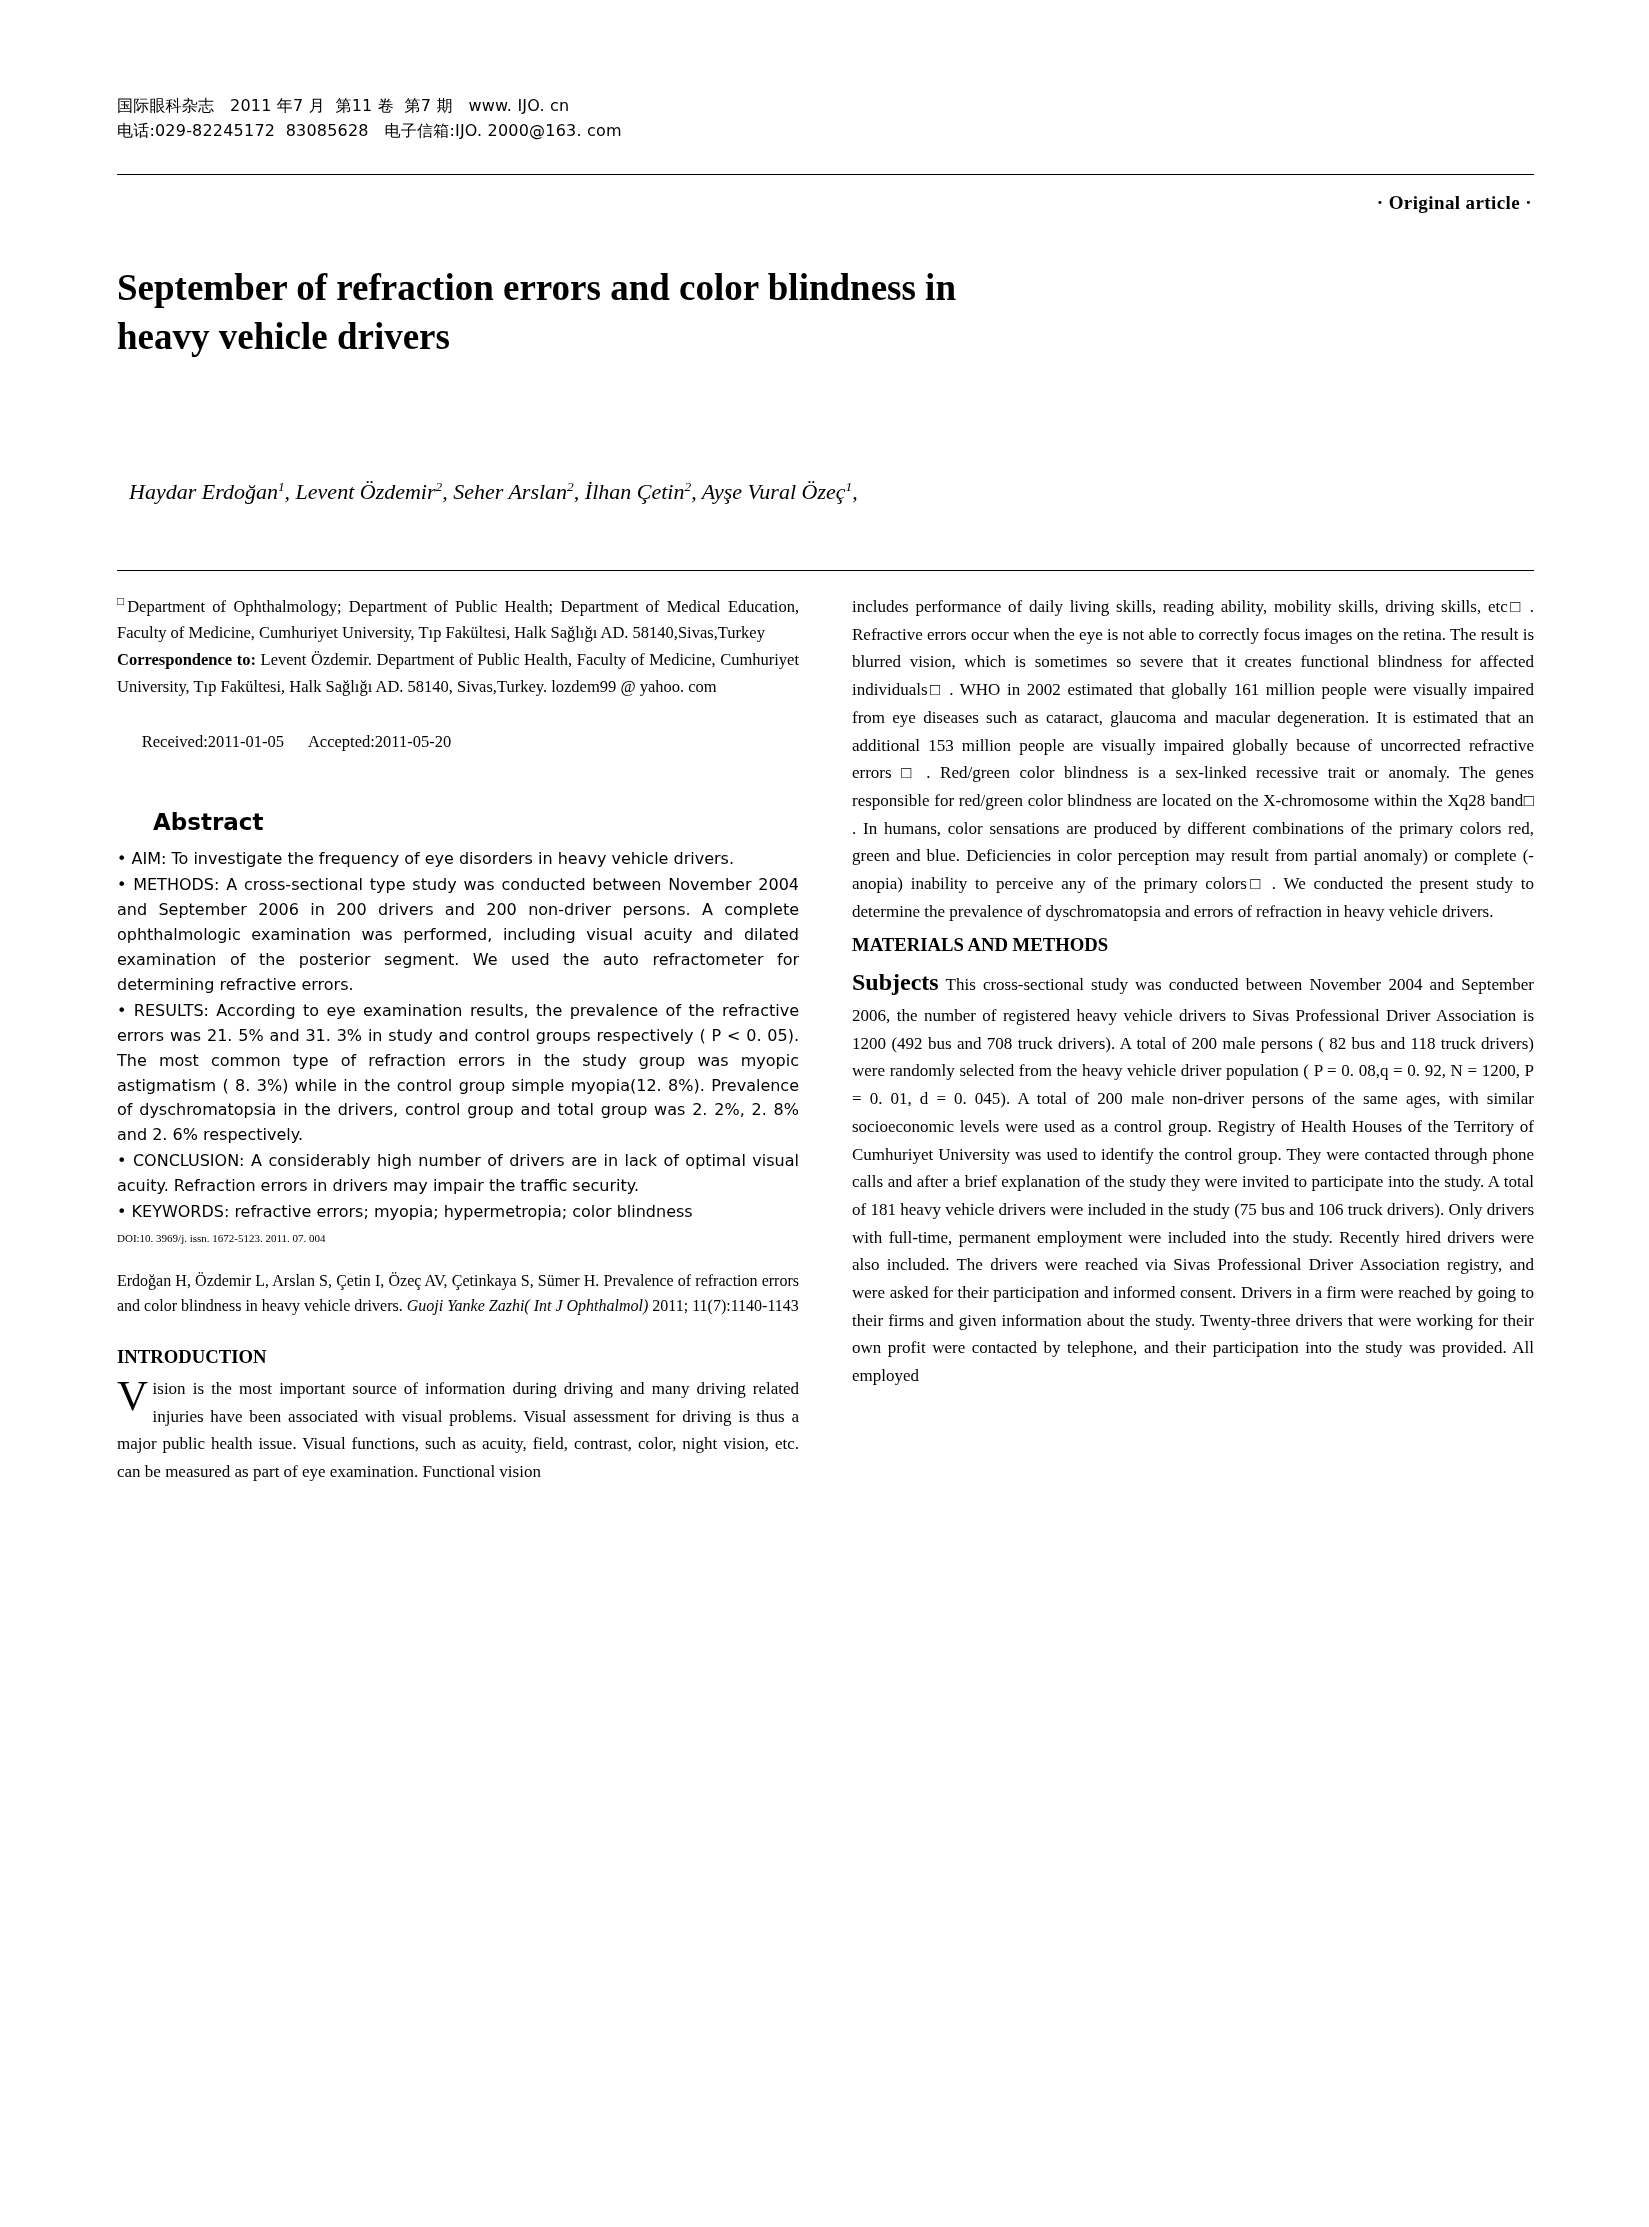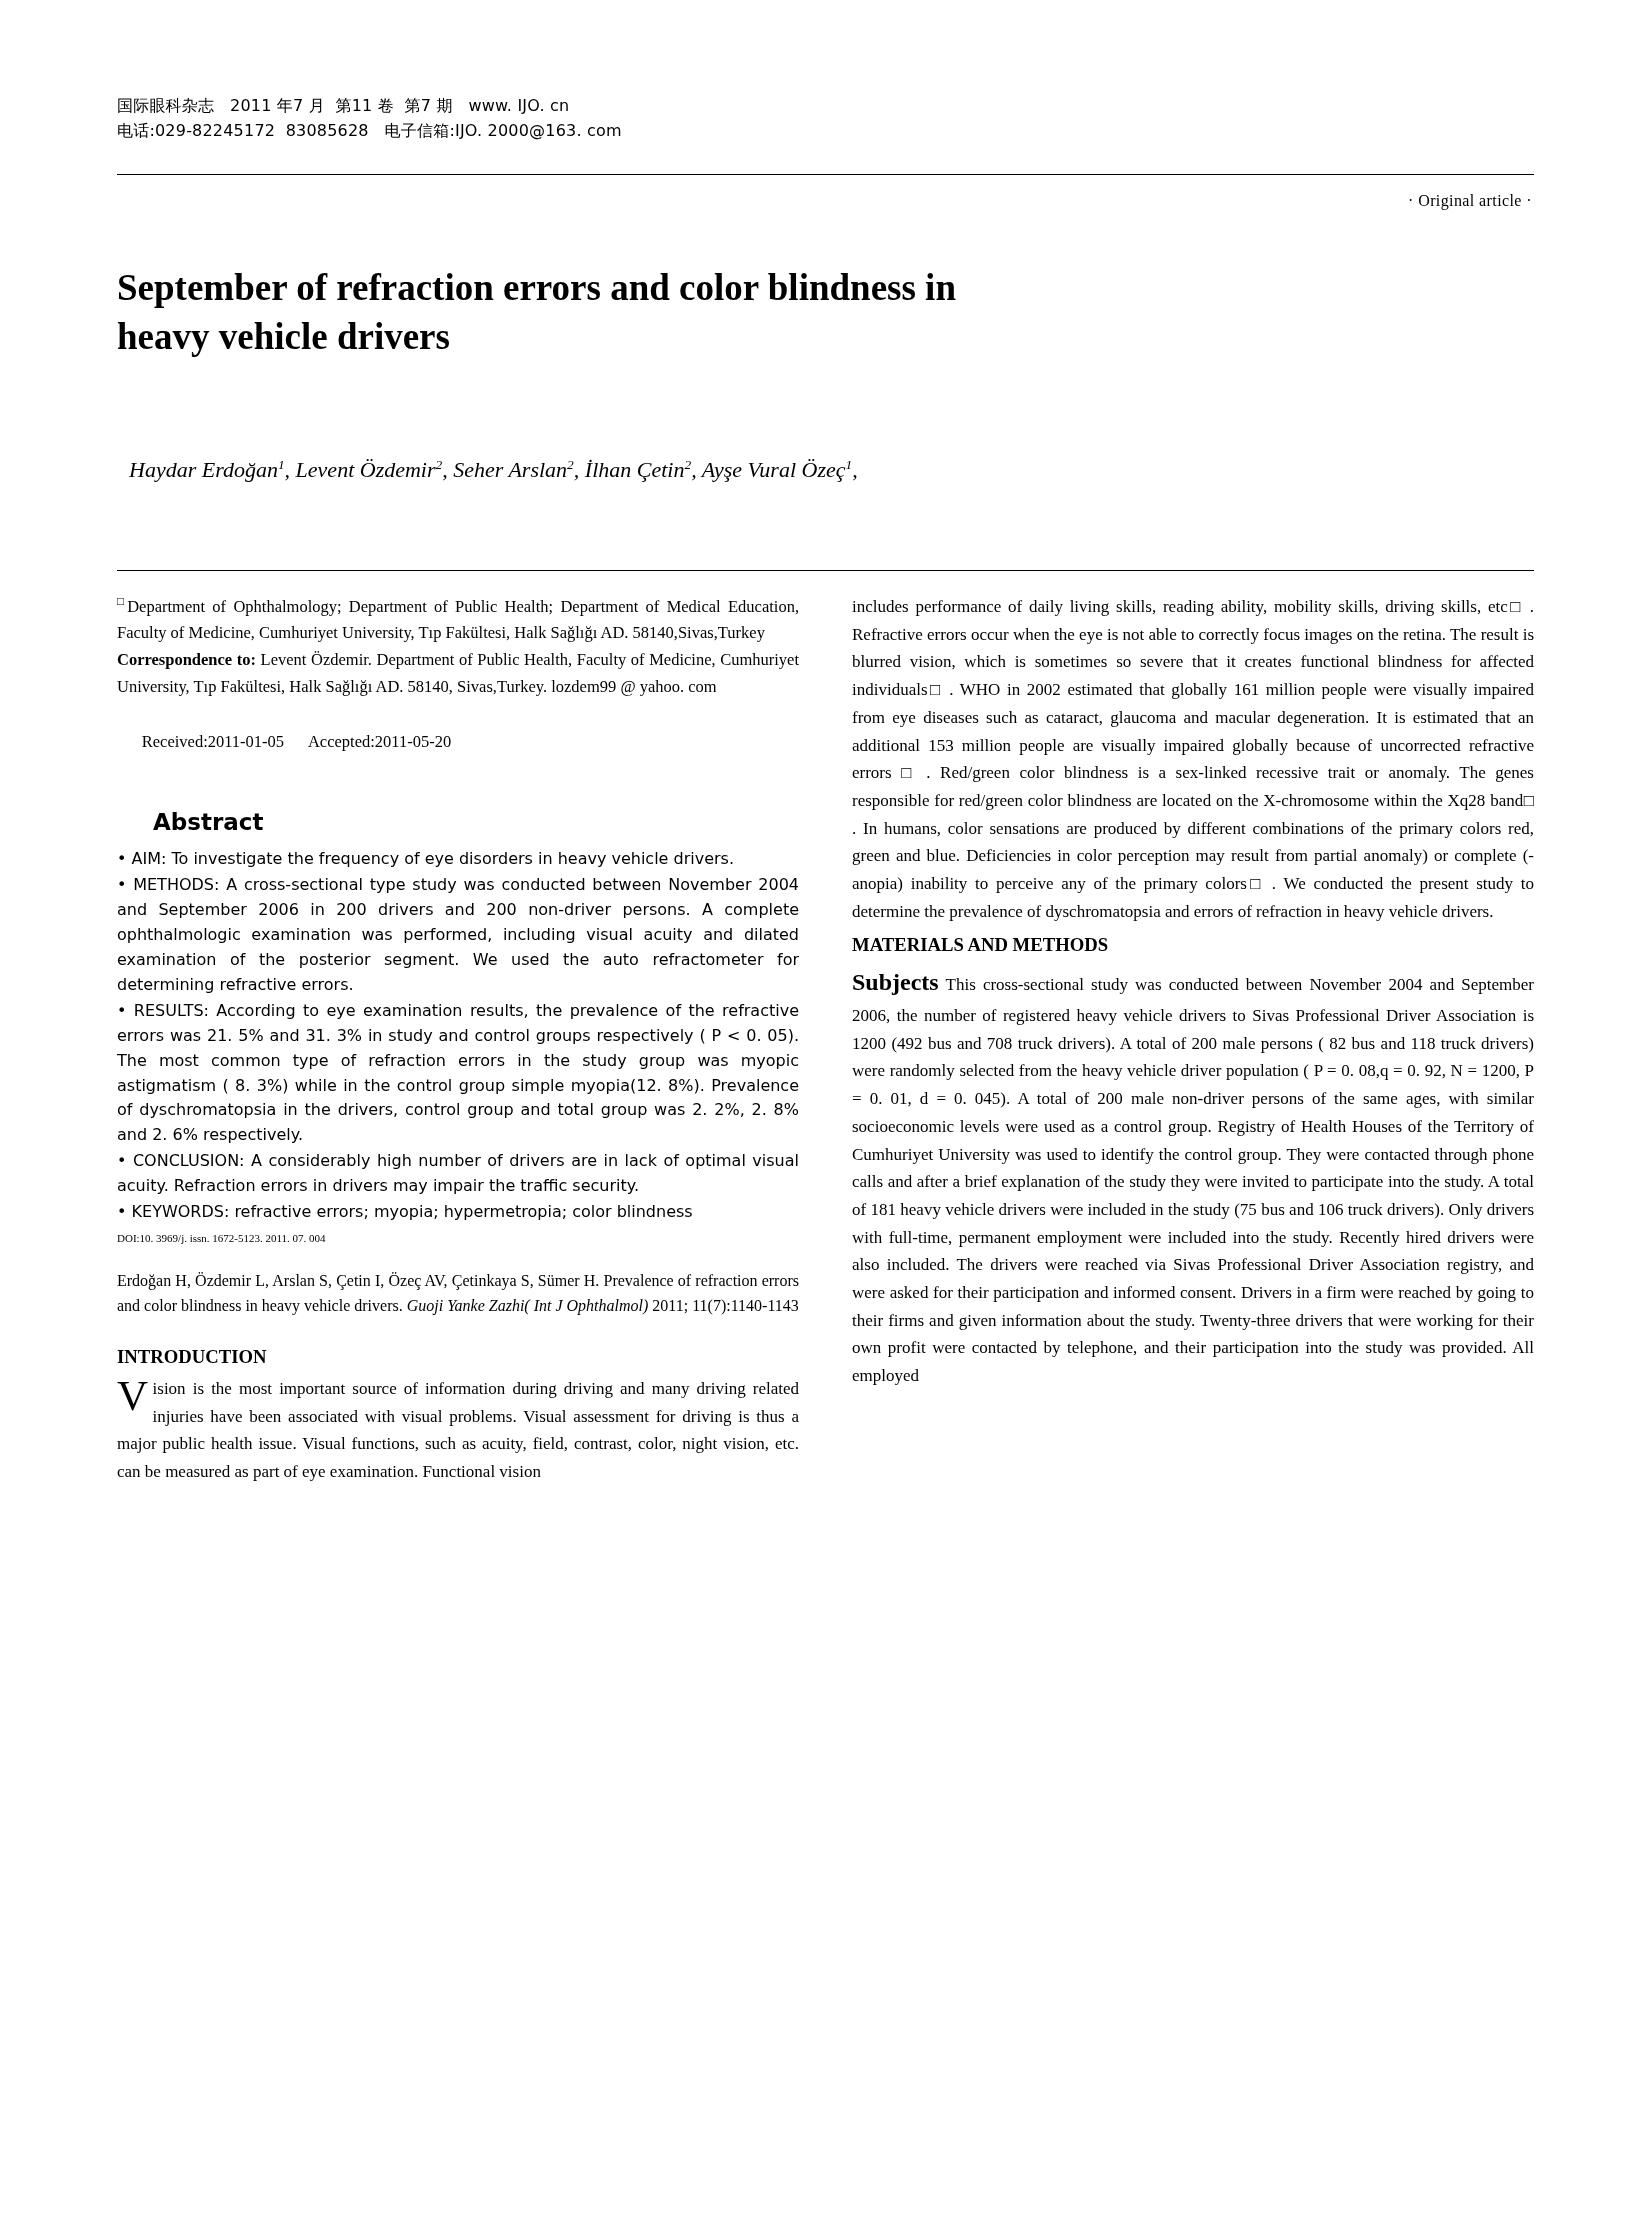--- a/index.html
+++ b/index.html
@@ -40,42 +40,42 @@
     left: 117px;
     top: 174px;
     width: 1417px;
     height: 1.3px;
     background: #000;
   }
   .orig-article {
     position: absolute;
     right: 117px;
     top: 192px;
-    font-size: 16px;
-    font-weight: normal;
+    font-size: 19px;
+    font-weight: bold;
     font-family: "Liberation Serif", serif;
     letter-spacing: 0.4px;
   }
   .title {
     position: absolute;
     left: 117px;
     top: 263px;
     width: 1417px;
     font-size: 37px;
     font-weight: bold;
     line-height: 1.33;
     text-align: justify;
     text-align-last: left;
     font-family: "Liberation Serif", serif;
   }
   .title .l2 { display: block; }
   .authors {
     position: absolute;
     left: 129px;
-    top: 452px;
+    top: 474px;
     width: 1408px;
     font-size: 22px;
     font-style: italic;
     line-height: 1.62;
     font-family: "Liberation Serif", serif;
   }
   .authors sup { font-size: 13.4px; vertical-align: super; font-style: italic;}
   .authors-rule {
     position: absolute;
     left: 117px;

